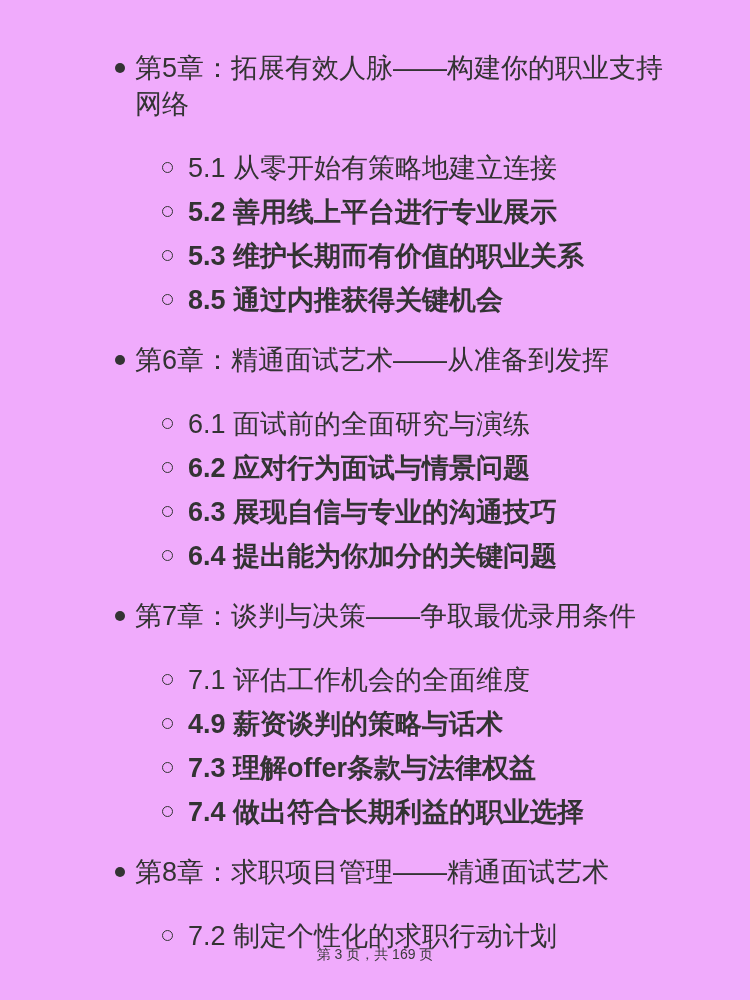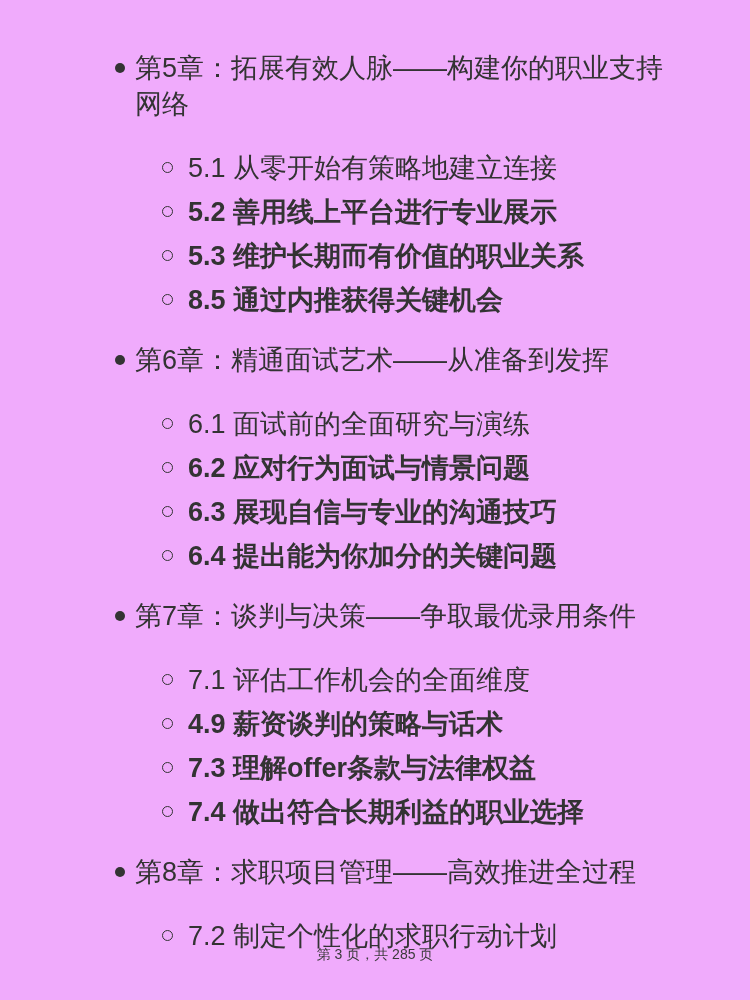--- a/index.html
+++ b/index.html
@@ -135,25 +135,25 @@
         <span class="sub-title">7.3 理解offer条款与法律权益</span>
       </div>
       <div class="sub-row">
         <span class="ring"></span>
         <span class="sub-title">7.4 做出符合长期利益的职业选择</span>
       </div>
     </div>
 
     <div class="chapter-row">
       <span class="bullet"></span>
-      <span class="chapter-title">第8章：求职项目管理——高效推进全过程</span>
+      <span class="chapter-title">第8章：求职项目管理——精通面试艺术</span>
     </div>
     <div class="sub-list">
       <div class="sub-row">
         <span class="ring"></span>
         <span class="sub-title">7.2 制定个性化的求职行动计划</span>
       </div>
     </div>
 
   </div>
 
-  <div class="footer">第 3 页，共 285 页</div>
+  <div class="footer">第 3 页，共 169 页</div>
 </div>
 
 </body></html>

